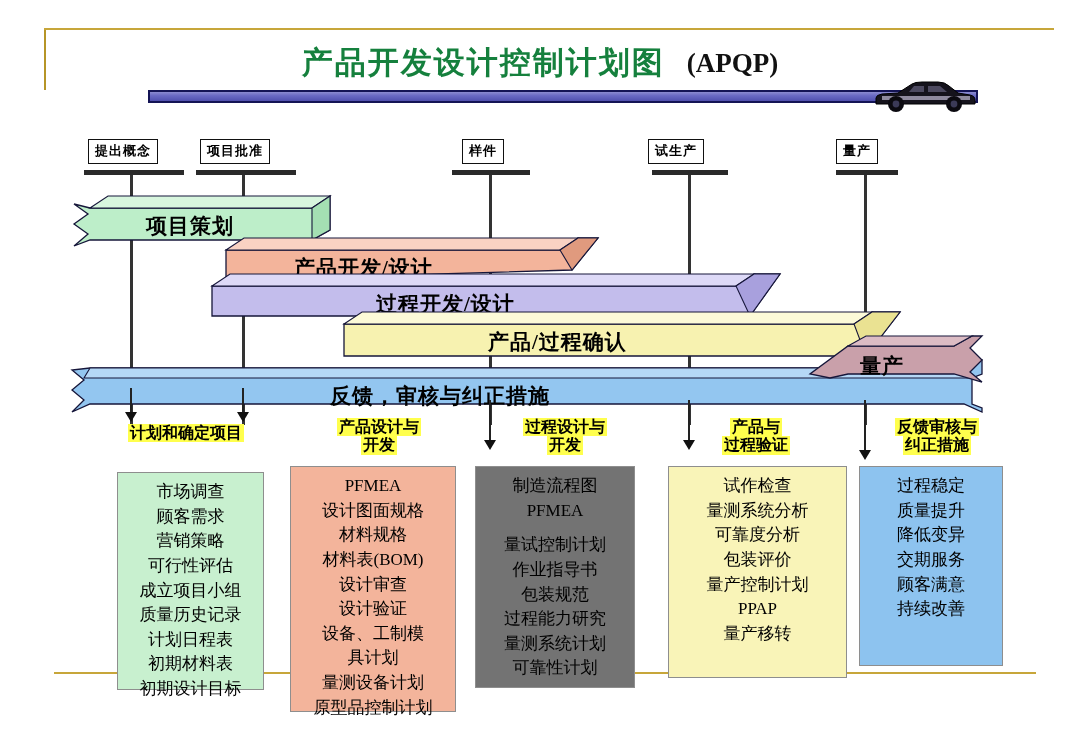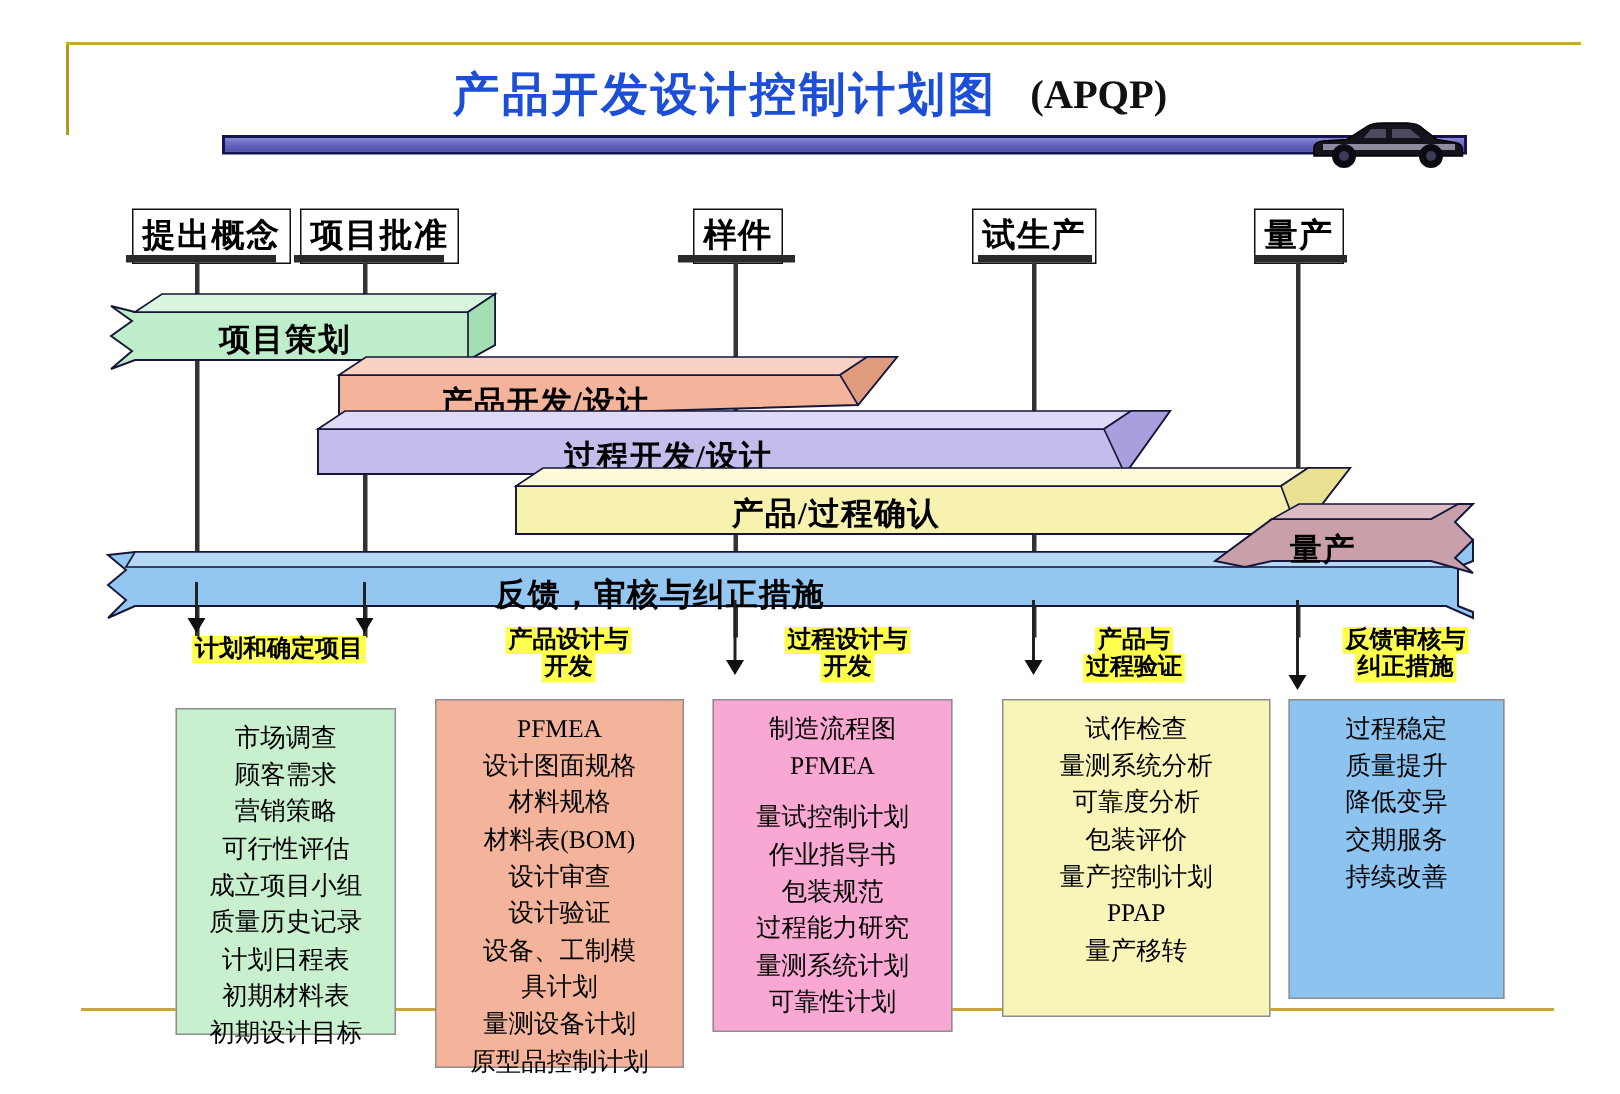--- a/index.html
+++ b/index.html
@@ -18,21 +18,21 @@
   .gold-v{position:absolute;background:#b69527;}
   .gold-h{position:absolute;background:#c7a63a;}
 
   
   #title-zone{
     position:absolute;left:0;top:42px;width:1080px;height:46px;
     text-align:center;
   }
   #title-cn{
     font-family:"Liberation Serif","DejaVu Serif",serif;
-    font-size:31px;font-weight:700;color:#1d4ed8;letter-spacing:2px;
+    font-size:31px;font-weight:700;color:#15803d;letter-spacing:2px;
     display:inline-block;vertical-align:middle;
   }
   #title-en{
     font-family:"Liberation Serif","DejaVu Serif",serif;
     font-size:27px;font-weight:700;color:#111;letter-spacing:0px;
     display:inline-block;vertical-align:middle;margin-left:22px;
   }
 
   
   #rail{
@@ -41,21 +41,21 @@
     border:2px solid #141455;box-sizing:border-box;
   }
   
   #car{position:absolute;left:868px;top:78px;width:112px;height:34px;}
 
   
   .ms{position:absolute;}
   .ms-box{
     position:absolute;left:0;top:0;
     border:1.6px solid #111;background:#fff;
-    font-size:22px;font-weight:700;color:#000;
+    font-size:13px;font-weight:700;color:#000;
     padding:2px 6px 3px 6px;white-space:nowrap;
     font-family:Liberation Serif, serif;
     letter-spacing:1px;
   }
   .ms-bar{position:absolute;height:5px;background:#2a2a2a;}
   .ms-stem{position:absolute;width:3px;background:#333;}
 
   
   .band{position:absolute;}
   .band svg{display:block;overflow:visible;}
@@ -253,21 +253,21 @@
     <div>材料规格</div>
     <div>材料表(BOM)</div>
     <div>设计审查</div>
     <div>设计验证</div>
     <div>设备、工制模</div>
     <div>具计划</div>
     <div>量测设备计划</div>
     <div>原型品控制计划</div>
   </div>
 
-  <div class="col" id="col2" style="left:475px;top:466px;width:160px;height:222px;background:#f9a8d4;">
+  <div class="col" id="col2" style="left:475px;top:466px;width:160px;height:222px;background:#737373;">
     <div>制造流程图</div>
     <div>PFMEA</div>
     <div style="height:10px;"></div>
     <div>量试控制计划</div>
     <div>作业指导书</div>
     <div>包装规范</div>
     <div>过程能力研究</div>
     <div>量测系统计划</div>
     <div>可靠性计划</div>
   </div>
@@ -280,16 +280,17 @@
     <div>量产控制计划</div>
     <div>PPAP</div>
     <div>量产移转</div>
   </div>
 
   <div class="col" id="col4" style="left:859px;top:466px;width:144px;height:200px;background:#8dc3ef;">
     <div>过程稳定</div>
     <div>质量提升</div>
     <div>降低变异</div>
     <div>交期服务</div>
+    <div>顾客满意</div>
     <div>持续改善</div>
   </div>
 
 </div>
 
 </body></html>

